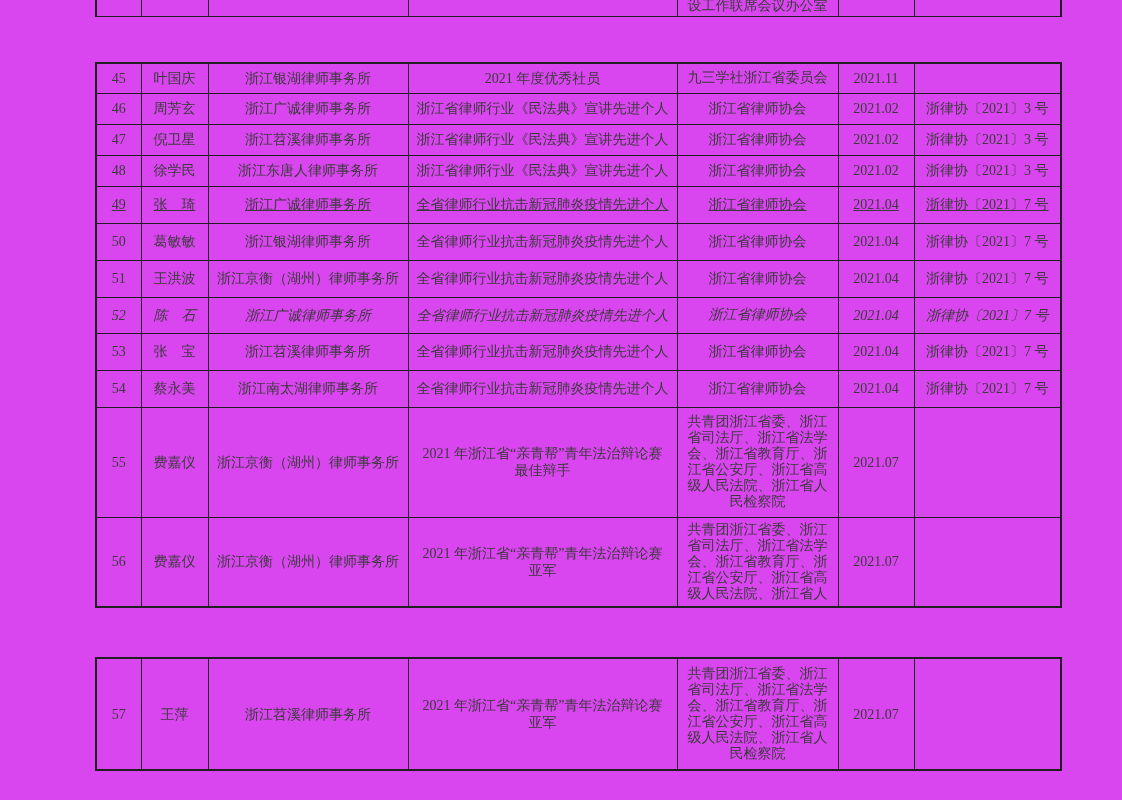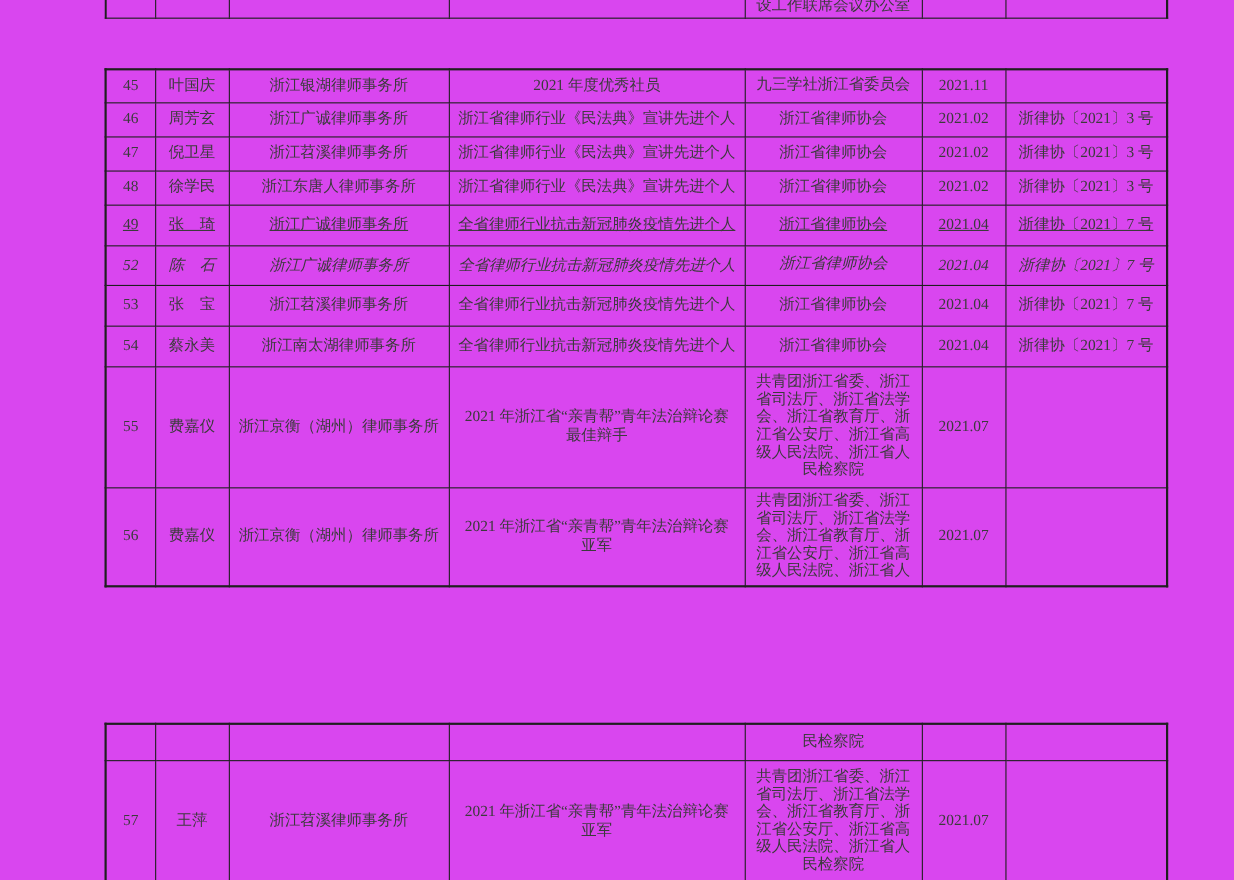--- a/index.html
+++ b/index.html
@@ -139,20 +139,38 @@
         </tr>
         <tr style="height: 37px; text-decoration: underline;">
           <td class="col-seq">49</td>
           <td class="col-name">张　琦</td>
           <td class="col-firm">浙江广诚律师事务所</td>
           <td class="col-honor">全省律师行业抗击新冠肺炎疫情先进个人</td>
           <td class="col-issuer">浙江省律师协会</td>
           <td class="col-date">2021.04</td>
           <td class="col-docno">浙律协〔2021〕7 号</td>
         </tr>
+        <tr style="height: 37px;">
+          <td class="col-seq">50</td>
+          <td class="col-name">葛敏敏</td>
+          <td class="col-firm">浙江银湖律师事务所</td>
+          <td class="col-honor">全省律师行业抗击新冠肺炎疫情先进个人</td>
+          <td class="col-issuer">浙江省律师协会</td>
+          <td class="col-date">2021.04</td>
+          <td class="col-docno">浙律协〔2021〕7 号</td>
+        </tr>
+        <tr style="height: 37px;">
+          <td class="col-seq">51</td>
+          <td class="col-name">王洪波</td>
+          <td class="col-firm">浙江京衡（湖州）律师事务所</td>
+          <td class="col-honor">全省律师行业抗击新冠肺炎疫情先进个人</td>
+          <td class="col-issuer">浙江省律师协会</td>
+          <td class="col-date">2021.04</td>
+          <td class="col-docno">浙律协〔2021〕7 号</td>
+        </tr>
         <tr style="height: 36px; font-style: italic;">
           <td class="col-seq">52</td>
           <td class="col-name">陈　石</td>
           <td class="col-firm">浙江广诚律师事务所</td>
           <td class="col-honor">全省律师行业抗击新冠肺炎疫情先进个人</td>
           <td class="col-issuer">浙江省律师协会</td>
           <td class="col-date">2021.04</td>
           <td class="col-docno">浙律协〔2021〕7 号</td>
         </tr>
         <tr style="height: 37px;">
@@ -198,29 +216,20 @@
     <colgroup>
       <col class="c-seq">
         <col class="c-name">
         <col class="c-firm">
         <col class="c-honor">
       <col class="c-issuer">
         <col class="c-date">
         <col class="c-docno">
     </colgroup>
     <tbody>
-        <tr style="height: 33px;">
-          <td class="col-seq"></td>
-          <td class="col-name"></td>
-          <td class="col-firm"></td>
-          <td class="col-honor"></td>
-          <td class="col-issuer">民检察院</td>
-          <td class="col-date"></td>
-          <td class="col-docno"></td>
-        </tr>
         <tr style="height: 112px;">
           <td class="col-seq">57</td>
           <td class="col-name">王萍</td>
           <td class="col-firm">浙江苕溪律师事务所</td>
           <td class="col-honor">2021 年浙江省“亲青帮”青年法治辩论赛亚军</td>
           <td class="col-issuer">共青团浙江省委、浙江省司法厅、浙江省法学会、浙江省教育厅、浙江省公安厅、浙江省高级人民法院、浙江省人民检察院</td>
           <td class="col-date">2021.07</td>
           <td class="col-docno"></td>
         </tr>
       </tbody>

